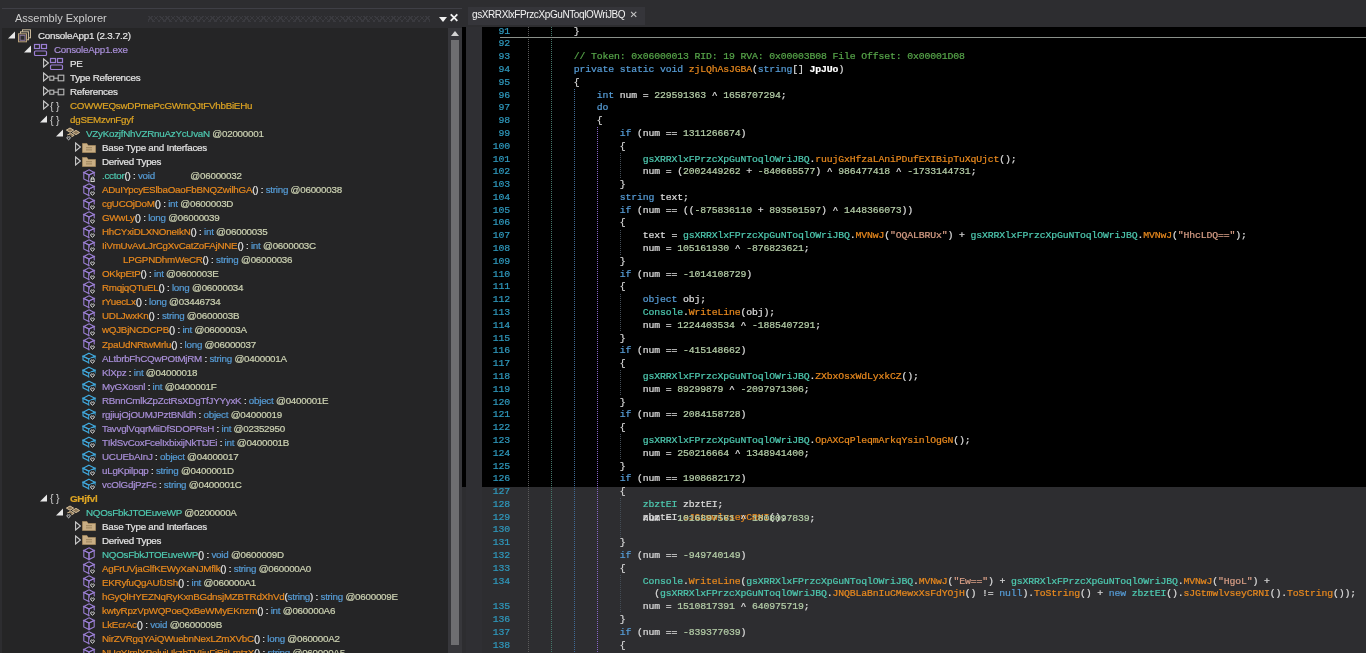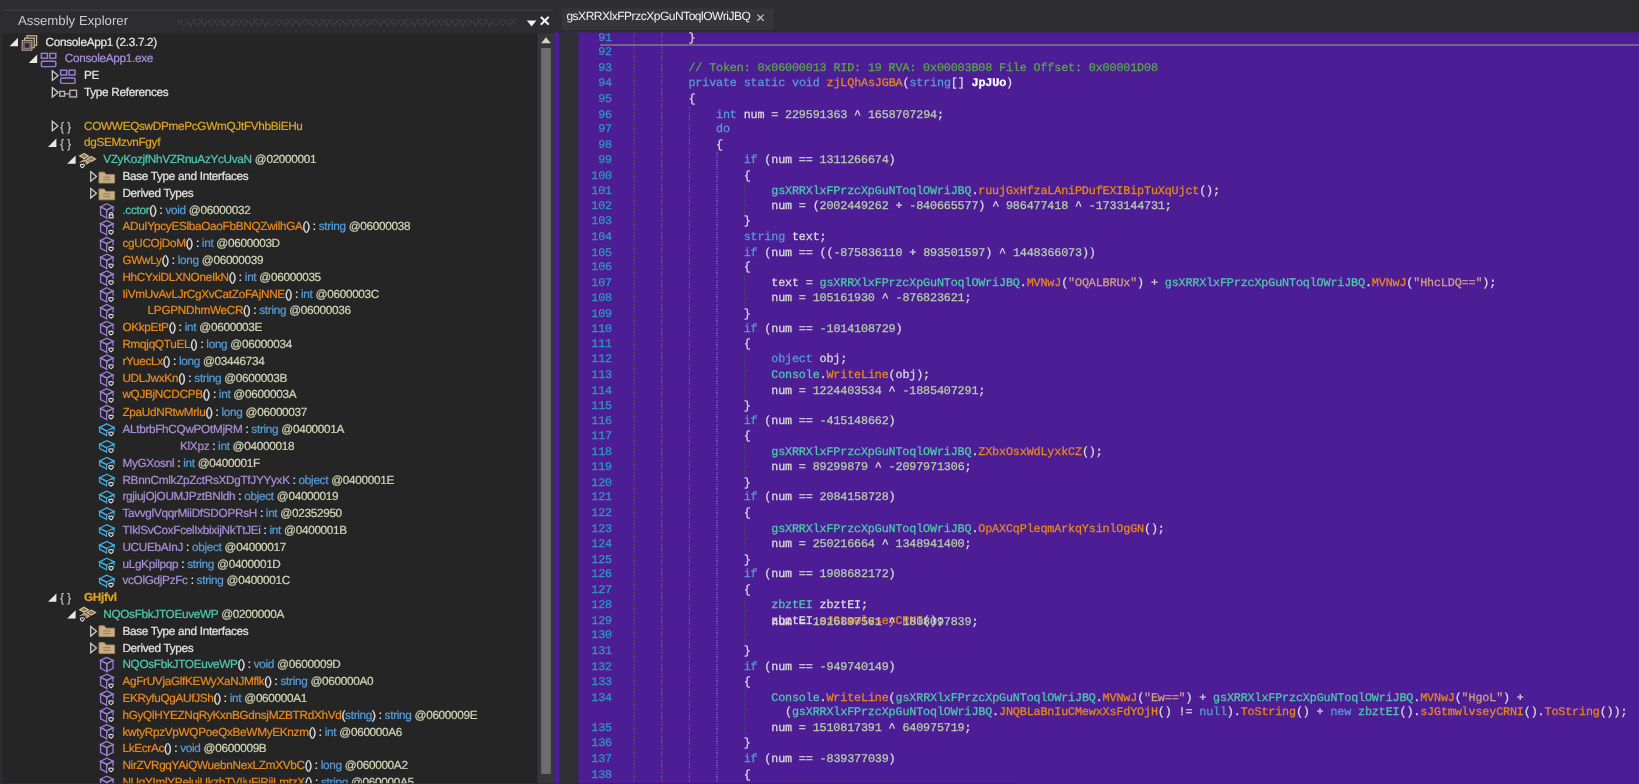--- a/index.html
+++ b/index.html
@@ -15,21 +15,21 @@
 .trow .xp { position:absolute; top:2px; }
 .trow .ic { position:absolute; top:0.5px; }
 .trow .tx { position:absolute; top:1px; line-height:13px; }
 #vsb { position:absolute; left:447.5px; top:28px; width:14px; height:625px; background:#37373b; }
 #vsb .arr { position:absolute; left:3px; top:3px; width:0; height:0; border-left:4px solid transparent; border-right:4px solid transparent; border-bottom:5px solid #d4d4d4; }
 #vsb .th { position:absolute; left:3px; top:11.5px; width:8px; height:605px; background:#6e6e71; }
 #tabstrip { position:absolute; left:461.5px; top:0; width:904.5px; height:27px; background:#2d2d30; }
 #tab { position:absolute; left:467.5px; top:7px; width:177px; height:18px; background:#35353a; }
 #tab .tt { position:absolute; left:4.5px; top:2px; font-size:10px; color:#f2f2f2; letter-spacing:-0.4px; }
 #tab .tx { position:absolute; left:162px; top:1.5px; font-size:10px; color:#c8c8c8; }
-#editor { position:absolute; left:461.5px; top:27px; width:904.5px; height:626px; background:#4c1d95; }
+#editor { position:absolute; left:461.5px; top:27px; width:904.5px; height:460px; background:#000000; }
 #marg { position:absolute; left:4.5px; top:0; width:15.5px; height:626px; background:#2f2f33; }
 #gutter { position:absolute; left:20.5px; top:-1.4px; width:28px; height:628px; }
 .gl { position:absolute; right:0; height:12.792px; line-height:12.792px; font-family:"Liberation Mono",monospace; font-size:9.8px; letter-spacing:-0.127px; color:#2f99bd; -webkit-text-stroke:0.22px; }
 #codewrap { position:absolute; left:66.2px; top:-1.4px; width:838.3px; height:628px; }
 .cl { position:absolute; height:12.792px; line-height:12.792px; font-family:"Liberation Mono",monospace; font-size:9.8px; letter-spacing:-0.127px; color:#dcdcdc; white-space:pre; -webkit-text-stroke:0.22px; }
 .cl i { font-style:normal; }
 i.k { color:#569cd6; } i.t { color:#4ec9b0; } i.m { color:#e8891e; } i.n { color:#b5cea8; } i.s { color:#d69d85; } i.c { color:#57a64a; } i.b { color:#ffffff; font-weight:bold; }
 .gd { position:absolute; width:1px; }
 #sep { position:absolute; left:500px; top:37px; width:866px; height:1px; background:#8a908a; }
 </style></head>
@@ -81,20 +81,31 @@
         <span class="xp" style="left:39px"><svg width="10" height="10" viewBox="0 0 10 10">
             <polygon points="4.6,1 9.4,5 4.6,9" fill="none" stroke="#cacaca" stroke-width="1.1"></polygon>
           </svg></span>
         <span class="ic" style="left:49px"><svg width="16" height="14" viewBox="0 0 16 14">
             <rect x="0.8" y="5.2" width="4" height="4" fill="none" stroke="#b9b9b9" stroke-width="1.1"></rect>
             <line x1="4.8" y1="7.2" x2="9.2" y2="7.2" stroke="#b9b9b9" stroke-width="1.1"></line>
             <rect x="9.2" y="4.2" width="5.6" height="5.6" fill="none" stroke="#b9b9b9" stroke-width="1.1"></rect>
           </svg></span>
         <span class="tx" style="left:70px">Type References</span>
       </div>
+      <div class="trow" style="top:56.09px">
+        <span class="xp" style="left:39px"><svg width="10" height="10" viewBox="0 0 10 10">
+            <polygon points="4.6,1 9.4,5 4.6,9" fill="none" stroke="#cacaca" stroke-width="1.1"></polygon>
+          </svg></span>
+        <span class="ic" style="left:49px"><svg width="16" height="14" viewBox="0 0 16 14">
+            <rect x="0.8" y="5.2" width="4" height="4" fill="none" stroke="#b9b9b9" stroke-width="1.1"></rect>
+            <line x1="4.8" y1="7.2" x2="9.2" y2="7.2" stroke="#b9b9b9" stroke-width="1.1"></line>
+            <rect x="9.2" y="4.2" width="5.6" height="5.6" fill="none" stroke="#b9b9b9" stroke-width="1.1"></rect>
+          </svg></span>
+        <span class="tx" style="left:70px">References</span>
+      </div>
       <div class="trow" style="top:70.11px">
         <span class="xp" style="left:39px"><svg width="10" height="10" viewBox="0 0 10 10">
             <polygon points="4.6,1 9.4,5 4.6,9" fill="none" stroke="#cacaca" stroke-width="1.1"></polygon>
           </svg></span>
         <span class="ic" style="left:49px"><svg width="16" height="14" viewBox="0 0 16 14">
             <text x="1" y="10.5" font-family="Liberation Sans" font-size="10.5" fill="#cfcfcf">{&nbsp;}</text>
           </svg></span>
         <span class="tx" style="left:70px"><span style="color:#dda423;">COWWEQswDPmePcGWmQJtFVhbBiEHu</span></span>
       </div>
       <div class="trow" style="top:84.14px">
@@ -143,21 +154,21 @@
       </div>
       <div class="trow" style="top:140.23px">
         <span class="ic" style="left:81px"><svg width="16" height="14" viewBox="0 0 16 14">
             <path d="M8 0.8 L13.2 3.4 L8 6 L2.8 3.4 Z" fill="none" stroke="#9b7fd4" stroke-width="1.1"></path>
             <path d="M2.8 3.4 L8 6 L8 12.6 L2.8 10 Z" fill="none" stroke="#9b7fd4" stroke-width="1.1"></path>
             <path d="M13.2 3.4 L8 6 L8 12.6 L13.2 10 Z" fill="none" stroke="#9b7fd4" stroke-width="1.1"></path>
             <circle cx="11.5" cy="10.5" r="3.4" fill="#252526"></circle>
             <rect x="10" y="10" width="3.2" height="2.6" fill="none" stroke="#e8e8e8" stroke-width="0.9"></rect>
             <path d="M10.5 10 v-0.8 a1.1 1.1 0 0 1 2.2 0 V10" fill="none" stroke="#e8e8e8" stroke-width="0.9"></path>
           </svg></span>
-        <span class="tx" style="left:102px"><span style="color:#4ec9b0;">.cctor</span>() : <span style="color:#569cd6;">void</span><span style="color:#cdd3b3;"> @06000032</span></span>
+        <span class="tx" style="left:102px"><span style="color:#4ec9b0;">.cctor</span>() : <span style="color:#569cd6;">void</span><span style="color:#cdd3b3;margin-left:33px;"> @06000032</span></span>
       </div>
       <div class="trow" style="top:154.25px">
         <span class="ic" style="left:81px"><svg width="16" height="14" viewBox="0 0 16 14">
             <path d="M8 0.8 L13.2 3.4 L8 6 L2.8 3.4 Z" fill="none" stroke="#9b7fd4" stroke-width="1.1"></path>
             <path d="M2.8 3.4 L8 6 L8 12.6 L2.8 10 Z" fill="none" stroke="#9b7fd4" stroke-width="1.1"></path>
             <path d="M13.2 3.4 L8 6 L8 12.6 L13.2 10 Z" fill="none" stroke="#9b7fd4" stroke-width="1.1"></path>
             <circle cx="11.5" cy="10.5" r="3.4" fill="#252526"></circle>
             <path d="M9.6 9.9 a1.1 1.1 0 0 1 1.9 -0.6 a1.1 1.1 0 0 1 1.9 0.6 q0 1.2 -1.9 2.3 q-1.9 -1.1 -1.9 -2.3 Z" fill="none" stroke="#e8e8e8" stroke-width="0.9"></path>
           </svg></span>
         <span class="tx" style="left:102px"><span style="color:#e8891e;">ADuIYpcyESlbaOaoFbBNQZwilhGA</span>() : <span style="color:#569cd6;">string</span><span style="color:#cdd3b3;"> @06000038</span></span>
@@ -283,21 +294,21 @@
         <span class="tx" style="left:102px"><span style="color:#a98fd8;">ALtbrbFhCQwPOtMjRM</span> : <span style="color:#569cd6;">string</span><span style="color:#cdd3b3;"> @0400001A</span></span>
       </div>
       <div class="trow" style="top:336.54px">
         <span class="ic" style="left:81px"><svg width="16" height="14" viewBox="0 0 16 14">
             <path d="M8 2.2 L14 5.2 L8 8.2 L2 5.2 Z" fill="none" stroke="#41aadf" stroke-width="1.1"></path>
             <path d="M2 5.2 L8 8.2 L8 11.8 L2 8.8 Z" fill="none" stroke="#41aadf" stroke-width="1.1"></path>
             <path d="M14 5.2 L8 8.2 L8 11.8 L14 8.8 Z" fill="none" stroke="#41aadf" stroke-width="1.1"></path>
             <circle cx="11.5" cy="10.5" r="3.4" fill="#252526"></circle>
             <path d="M9.6 9.9 a1.1 1.1 0 0 1 1.9 -0.6 a1.1 1.1 0 0 1 1.9 0.6 q0 1.2 -1.9 2.3 q-1.9 -1.1 -1.9 -2.3 Z" fill="none" stroke="#e8e8e8" stroke-width="0.9"></path>
           </svg></span>
-        <span class="tx" style="left:102px"><span style="color:#a98fd8;margin-left:48px;">KlXpz</span> : <span style="color:#569cd6;">int</span><span style="color:#cdd3b3;"> @04000018</span></span>
+        <span class="tx" style="left:102px"><span style="color:#a98fd8;">KlXpz</span> : <span style="color:#569cd6;">int</span><span style="color:#cdd3b3;"> @04000018</span></span>
       </div>
       <div class="trow" style="top:350.57px">
         <span class="ic" style="left:81px"><svg width="16" height="14" viewBox="0 0 16 14">
             <path d="M8 2.2 L14 5.2 L8 8.2 L2 5.2 Z" fill="none" stroke="#41aadf" stroke-width="1.1"></path>
             <path d="M2 5.2 L8 8.2 L8 11.8 L2 8.8 Z" fill="none" stroke="#41aadf" stroke-width="1.1"></path>
             <path d="M14 5.2 L8 8.2 L8 11.8 L14 8.8 Z" fill="none" stroke="#41aadf" stroke-width="1.1"></path>
             <circle cx="11.5" cy="10.5" r="3.4" fill="#252526"></circle>
             <path d="M9.6 9.9 a1.1 1.1 0 0 1 1.9 -0.6 a1.1 1.1 0 0 1 1.9 0.6 q0 1.2 -1.9 2.3 q-1.9 -1.1 -1.9 -2.3 Z" fill="none" stroke="#e8e8e8" stroke-width="0.9"></path>
           </svg></span>
         <span class="tx" style="left:102px"><span style="color:#a98fd8;">MyGXosnl</span> : <span style="color:#569cd6;">int</span><span style="color:#cdd3b3;"> @0400001F</span></span>

